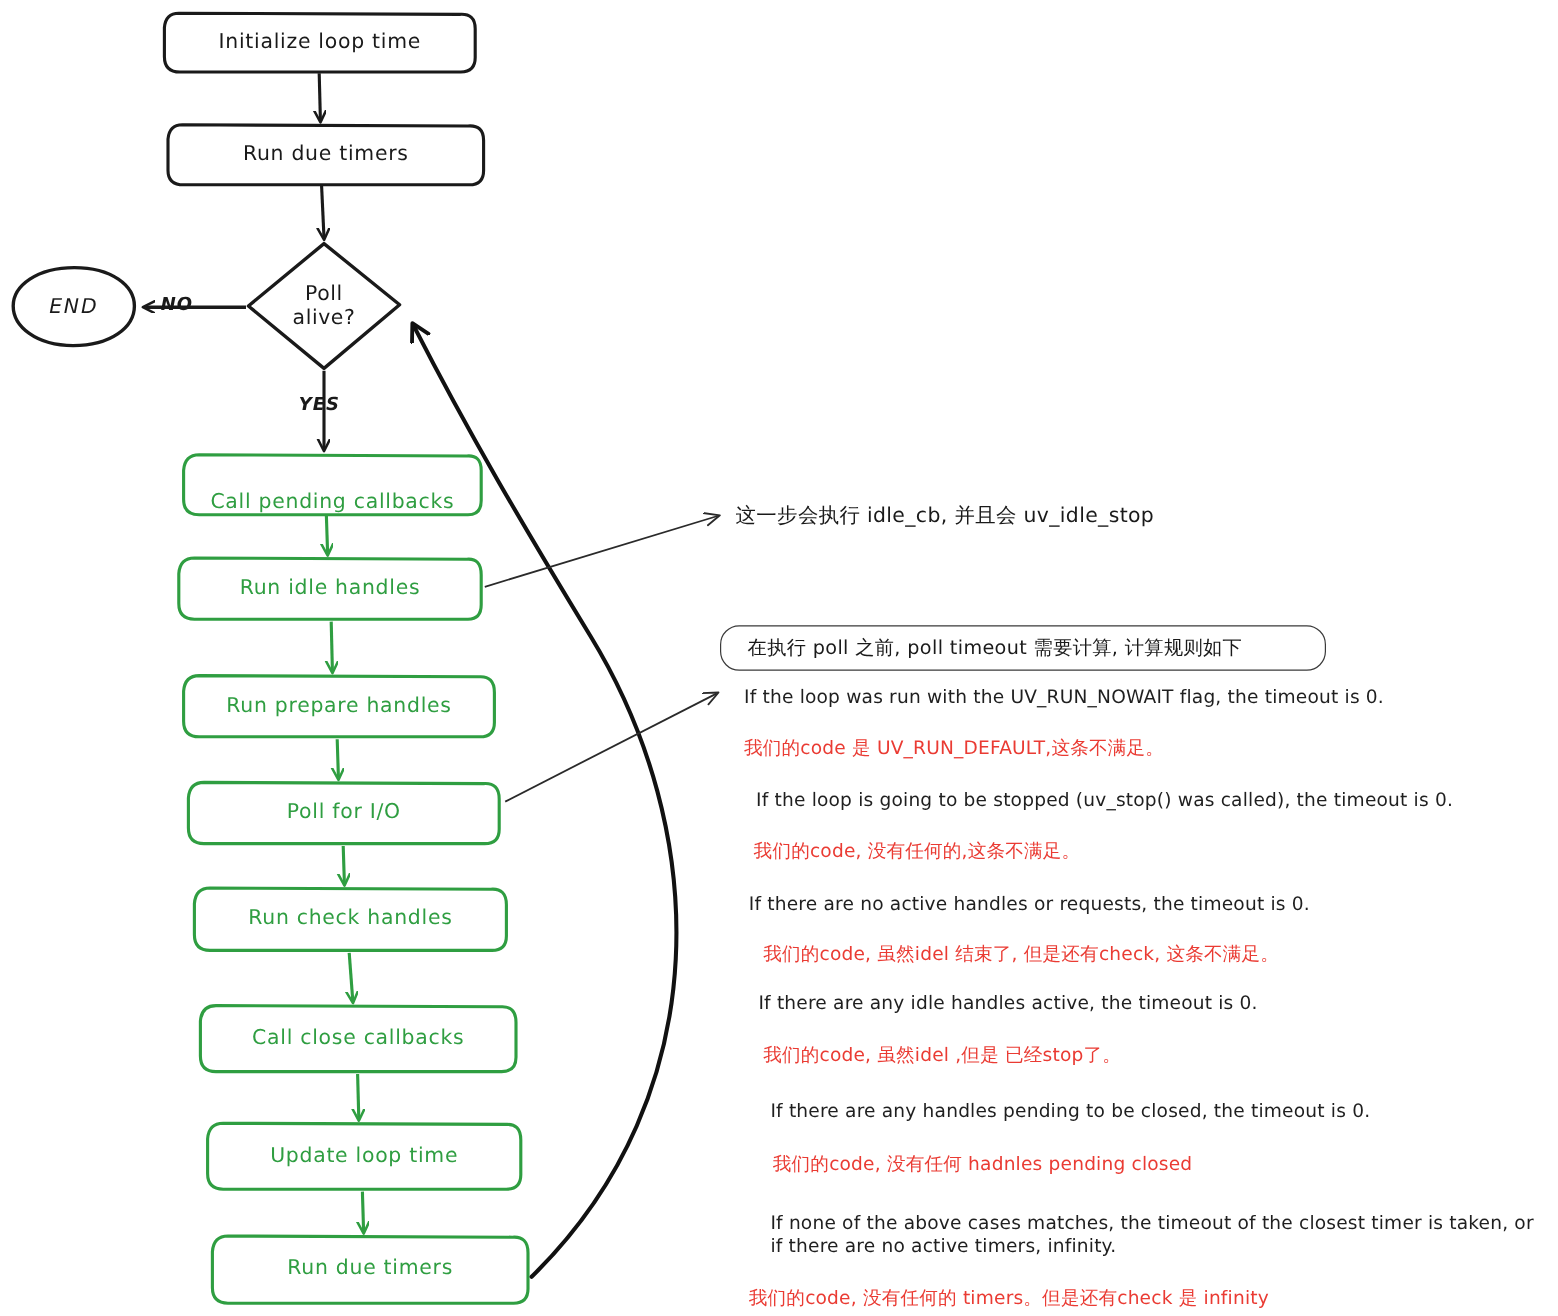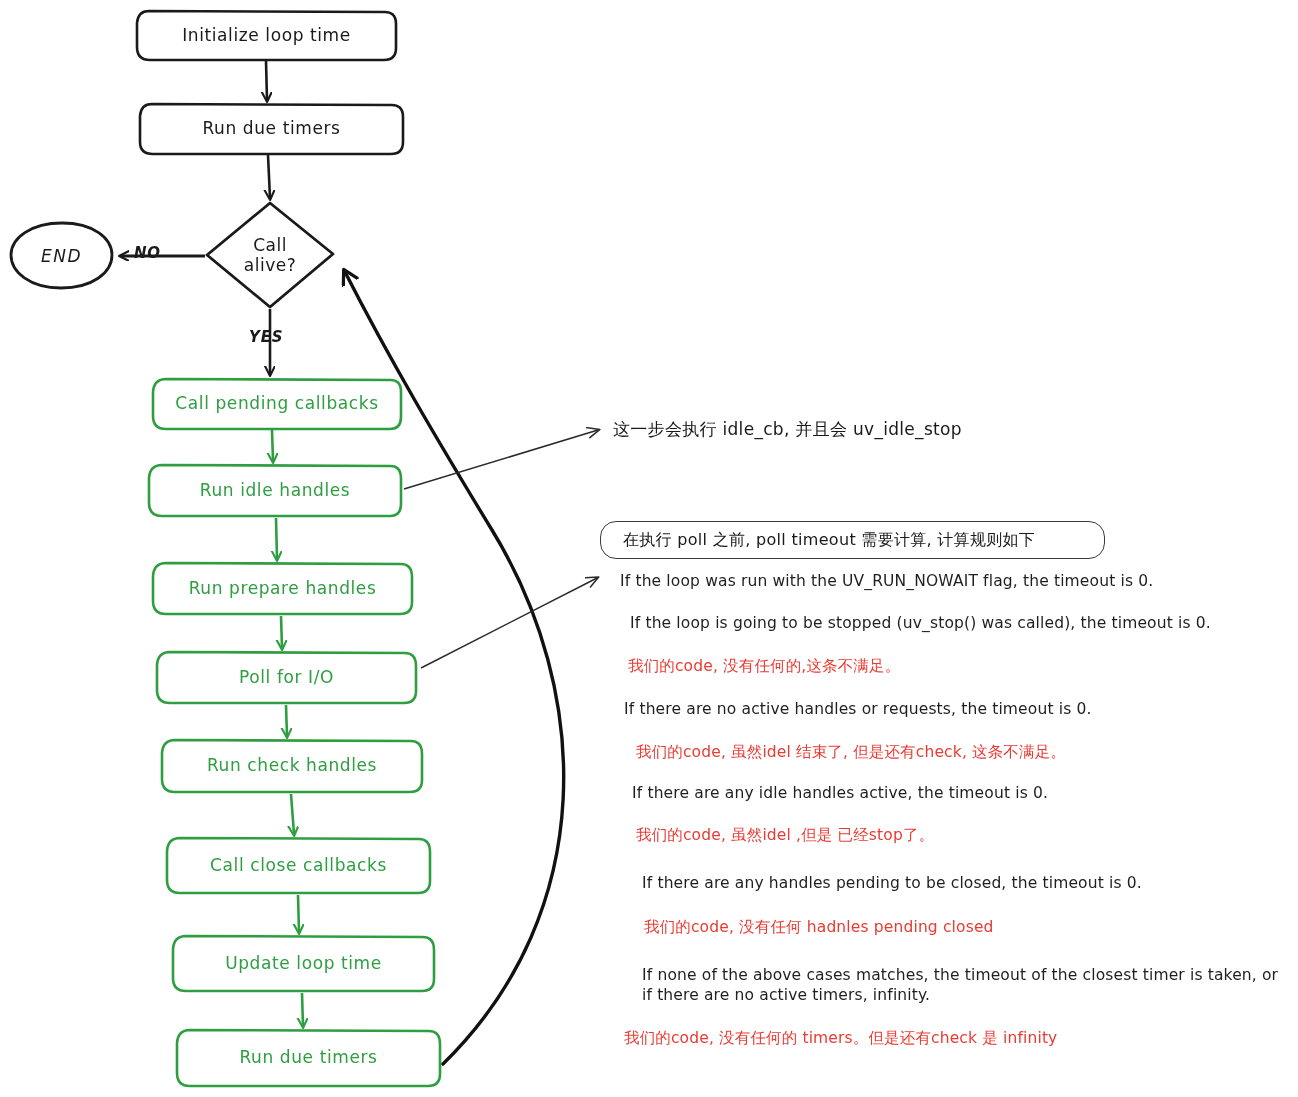--- a/index.html
+++ b/index.html
@@ -134,37 +134,37 @@
 
   <div class="node black-node" style="left:137px;top:11px;width:259px;height:50px;">
     <span class="lbl node-text">Initialize loop time</span>
   </div>
 
   <div class="node black-node" style="left:140px;top:104px;width:263px;height:50px;">
     <span class="lbl node-text">Run due timers</span>
   </div>
 
   <div class="diamond-label" style="left:207px;top:203px;width:126px;height:104px;">
-    <span>Call</span>
+    <span>Poll</span>
     <span>alive?</span>
   </div>
 
   <div class="end-label" style="left:11px;top:223px;width:101px;height:65px;">
     <span>END</span>
   </div>
 
   <div class="edge-label" style="left:134px;top:244px;">
     <span>NO</span>
   </div>
 
   <div class="edge-label" style="left:249px;top:328px;">
     <span>YES</span>
   </div>
 
-  <div class="node green-node" style="left:153px;top:379px;width:248px;height:50px;">
+  <div class="node green-node" style="left:153px;top:379px;width:248px;height:50px;align-items:flex-end;">
     <span class="lbl node-text">Call pending callbacks</span>
   </div>
 
   <div class="node green-node" style="left:149px;top:465px;width:252px;height:51px;">
     <span class="lbl node-text">Run idle handles</span>
   </div>
 
   <div class="node green-node" style="left:153px;top:563px;width:259px;height:51px;">
     <span class="lbl node-text">Run prepare handles</span>
   </div>
@@ -192,20 +192,21 @@
   <div class="anno" style="left:613px;top:418px;">
     <span>这一步会执行 idle_cb, 并且会 uv_idle_stop</span>
   </div>
 
   <div class="callout" style="left:600px;top:521px;width:505px;height:38px;">
     <span>在执行 poll 之前,  poll timeout 需要计算, 计算规则如下</span>
   </div>
 
   <div class="rules">
     <p class="rule-line" style="margin-left:0px;margin-bottom:23px;">If the loop was run with the UV_RUN_NOWAIT flag, the timeout is 0.</p>
+    <p class="rule-line red" style="margin-left:0px;margin-bottom:24px;">我们的code 是 UV_RUN_DEFAULT,这条不满足。</p>
     <p class="rule-line" style="margin-left:10px;margin-bottom:23px;">If the loop is going to be stopped (uv_stop() was called), the timeout is 0.</p>
     <p class="rule-line red" style="margin-left:8px;margin-bottom:24px;">我们的code, 没有任何的,这条不满足。</p>
     <p class="rule-line" style="margin-left:4px;margin-bottom:23px;">If there are no active handles or requests, the timeout is 0.</p>
     <p class="rule-line red" style="margin-left:16px;margin-bottom:22px;margin-top:21px;">我们的code, 虽然idel 结束了, 但是还有check, 这条不满足。</p>
     <p class="rule-line" style="margin-left:12px;margin-bottom:23px;">If there are any idle handles active, the timeout is 0.</p>
     <p class="rule-line red" style="margin-left:16px;margin-bottom:28px;">我们的code, 虽然idel ,但是 已经stop了。</p>
     <p class="rule-line" style="margin-left:22px;margin-bottom:25px;">If there are any handles pending to be closed, the timeout is 0.</p>
     <p class="rule-line red" style="margin-left:24px;margin-bottom:29px;">我们的code, 没有任何 hadnles pending closed</p>
     <p class="rule-line wrap" style="margin-left:22px;margin-bottom:24px;width:640px;">If none of the above cases matches, the timeout of the closest timer is taken, or if there are no active timers, infinity.</p>
     <p class="rule-line red" style="margin-left:4px;margin-bottom:0px;">我们的code, 没有任何的 timers。但是还有check 是 infinity</p>

